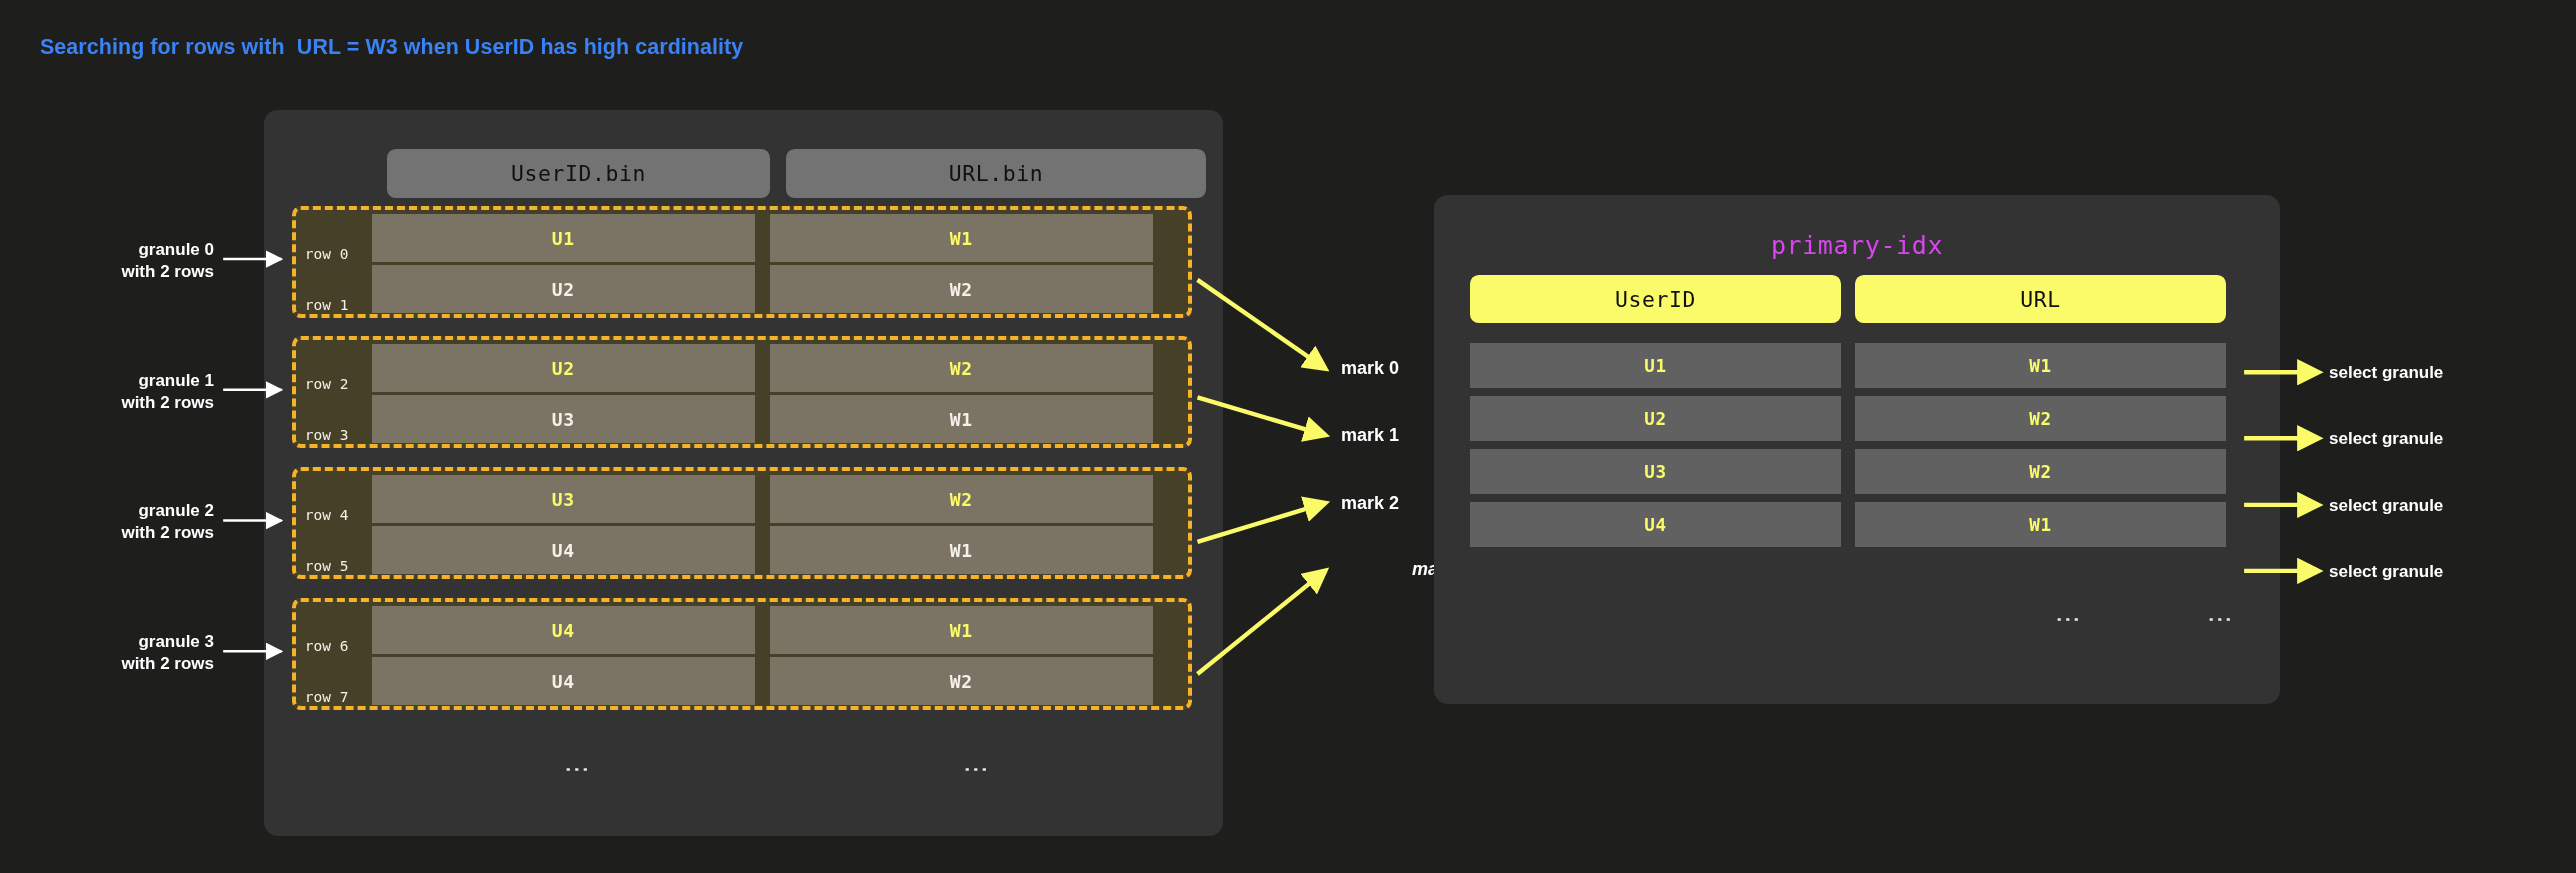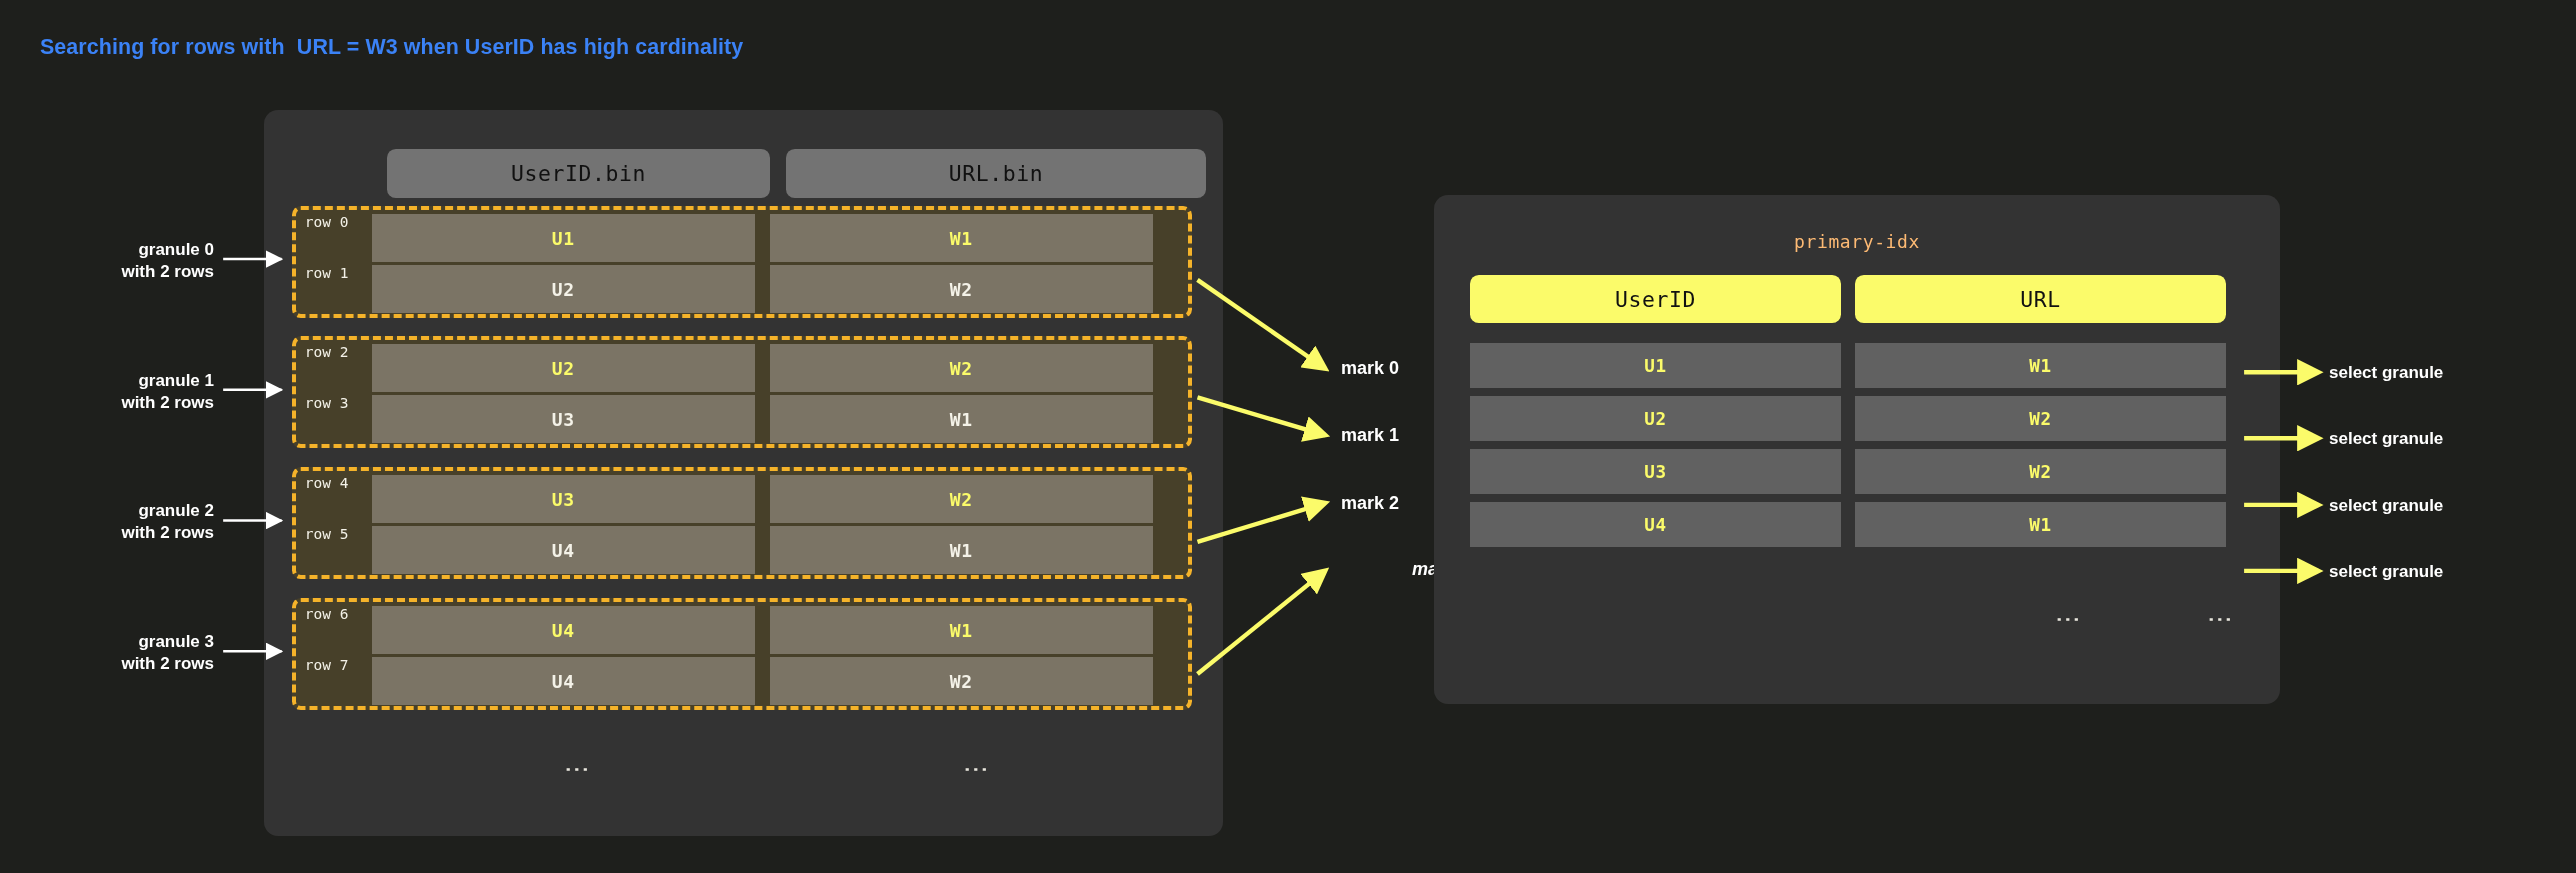--- a/index.html
+++ b/index.html
@@ -63,21 +63,21 @@
   #granule-0 { top: 96px; }
   #granule-1 { top: 226px; }
   #granule-2 { top: 357px; padding-left: 28px; }
   #granule-3 { top: 488px; }
 
   .data-row {
     position: absolute;
     left: 0; right: 0;
     height: 48px;
     display: flex;
-    align-items: flex-start;
+    align-items: flex-end;
   }
   .data-row.r-top { top: 4.4px; }
   .data-row.r-bot { top: 55px; }
 
   .row-label {
     width: 55px;
     margin-left: 8.8px;
     color: #f4f2e8;
     font-size: 14.5px;
     text-align: left;
@@ -140,22 +140,22 @@
     position: absolute;
     left: 1434px; top: 195px;
     width: 846px; height: 509px;
     background: #333333;
     border-radius: 14px;
   }
   #primary-idx-title {
     position: absolute;
     left: 0; right: 0; top: 36px;
     text-align: center;
-    color: #fdba74;
-    font-size: 18px;
+    color: #d946ef;
+    font-size: 25px;
     letter-spacing: 0.6px;
   }
   .idx-chip {
     position: absolute;
     top: 80px;
     height: 48px;
     background: #fbfb6a;
     border-radius: 8.8px;
     color: #111111;
     font-size: 21.4px;

